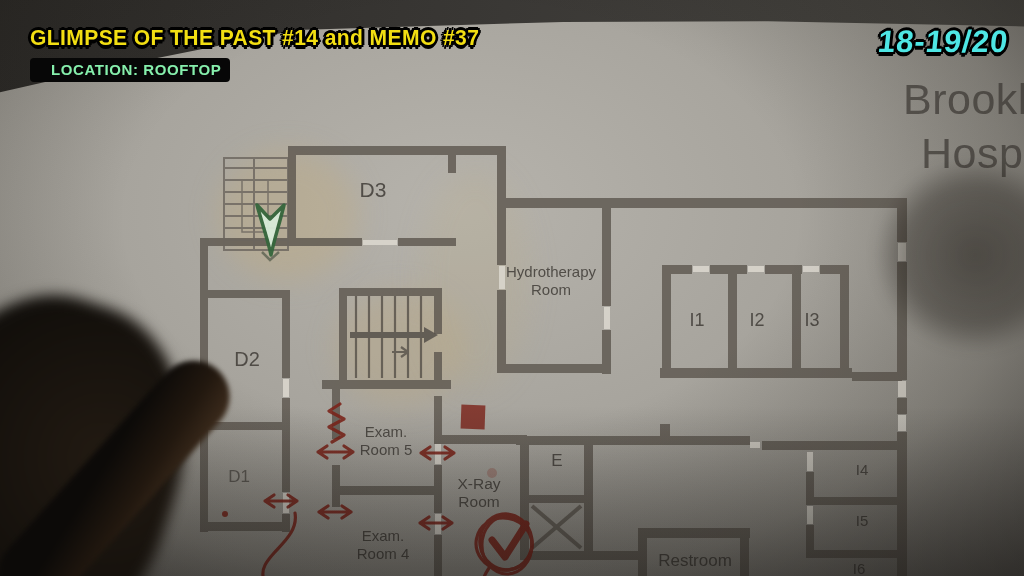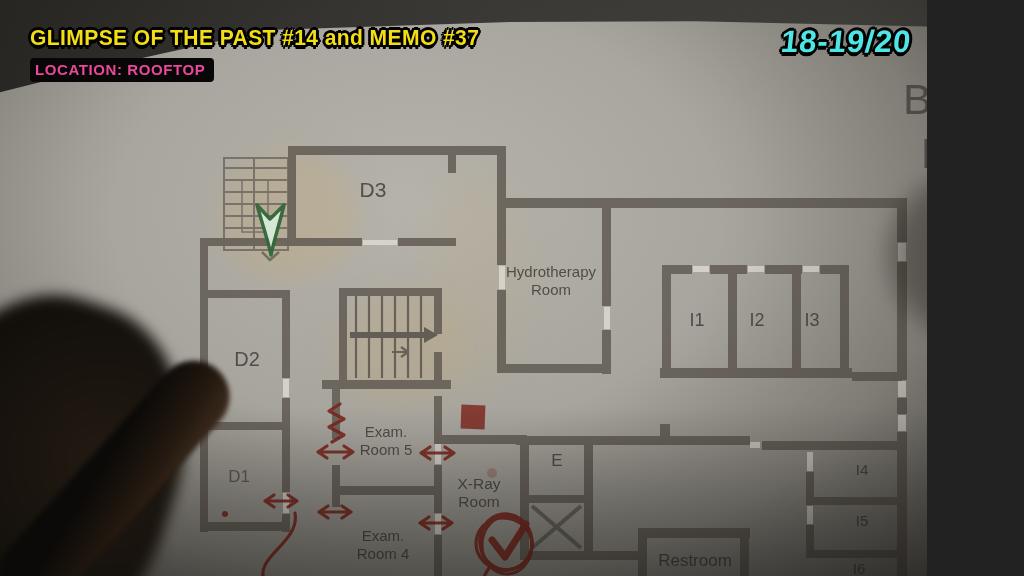--- a/index.html
+++ b/index.html
@@ -1,16 +1,16 @@
 <!DOCTYPE html>
 <html><head>
 <meta charset="utf-8">
 <style>
   html,body{margin:0;padding:0;background:#222;}
-  .screen{position:relative;width:927px;height:576px;overflow:hidden;
+  .screen{position:relative;width:1024px;height:576px;overflow:hidden;
     background:linear-gradient(100deg,#2b2926 0%,#3a3835 45%,#4a4843 100%);
     font-family:"Liberation Sans",sans-serif;}
   
   .paper{position:absolute;inset:0;
     clip-path:polygon(0 16%,10% 12%,29% 5.2%,55% 3.8%,75% 3.7%,100% 4.6%,100% 100%,0 100%);
     background:radial-gradient(ellipse 760px 520px at 45% 36%,#b6b3ac 0%,#a7a49d 45%,#918e87 72%,#777younger470 100%);
     background:radial-gradient(ellipse 760px 520px at 45% 36%,#b6b3ac 0%,#a7a49d 45%,#918e87 72%,#74716b 100%);}
   .tint{position:absolute;border-radius:50%;filter:blur(14px);}
   .tint.a{left:218px;top:150px;width:140px;height:130px;background:rgba(195,172,124,.34);}
   .tint.b{left:335px;top:290px;width:130px;height:115px;background:rgba(192,170,122,.30);}
@@ -35,22 +35,22 @@
     white-space:pre-line;text-align:center;line-height:1.18;opacity:.88;}
   .hosp{position:absolute;left:903px;top:72px;color:#4e4a45;font-size:43px;line-height:54px;
     opacity:.85;letter-spacing:.5px;white-space:nowrap;}
   .hosp .l2{padding-left:18px;}
   
   .outl{font-weight:bold;
     text-shadow:3px 0 0 #000,-3px 0 0 #000,0 3px 0 #000,0 -3px 0 #000,
       2px 2px 0 #000,-2px 2px 0 #000,2px -2px 0 #000,-2px -2px 0 #000,0 4px 0 #000;}
   .hud-title{position:absolute;left:30px;top:26px;font-size:21.5px;color:#f2de12;
     letter-spacing:.4px;transform:scaleX(.98);transform-origin:left;}
-  .hud-loc{position:absolute;left:30px;top:58px;font-size:15px;font-weight:bold;color:#ec4899;
-    background:#070707;padding:3px 9px 4px 5px;border-radius:4px;letter-spacing:.6px;}
+  .hud-loc{position:absolute;left:30px;top:58px;font-size:15px;font-weight:bold;color:#86efac;
+    background:#070707;padding:3px 9px 4px 21px;border-radius:4px;letter-spacing:.6px;}
   .hud-counter{position:absolute;right:16px;top:24px;font-size:31px;color:#4ee6e4;
     letter-spacing:1px;transform:skewX(-6deg);}
 </style>
 </head>
 <body>
 
 <div class="screen">
 
   <div class="paper">
     <div class="tint a"></div>

